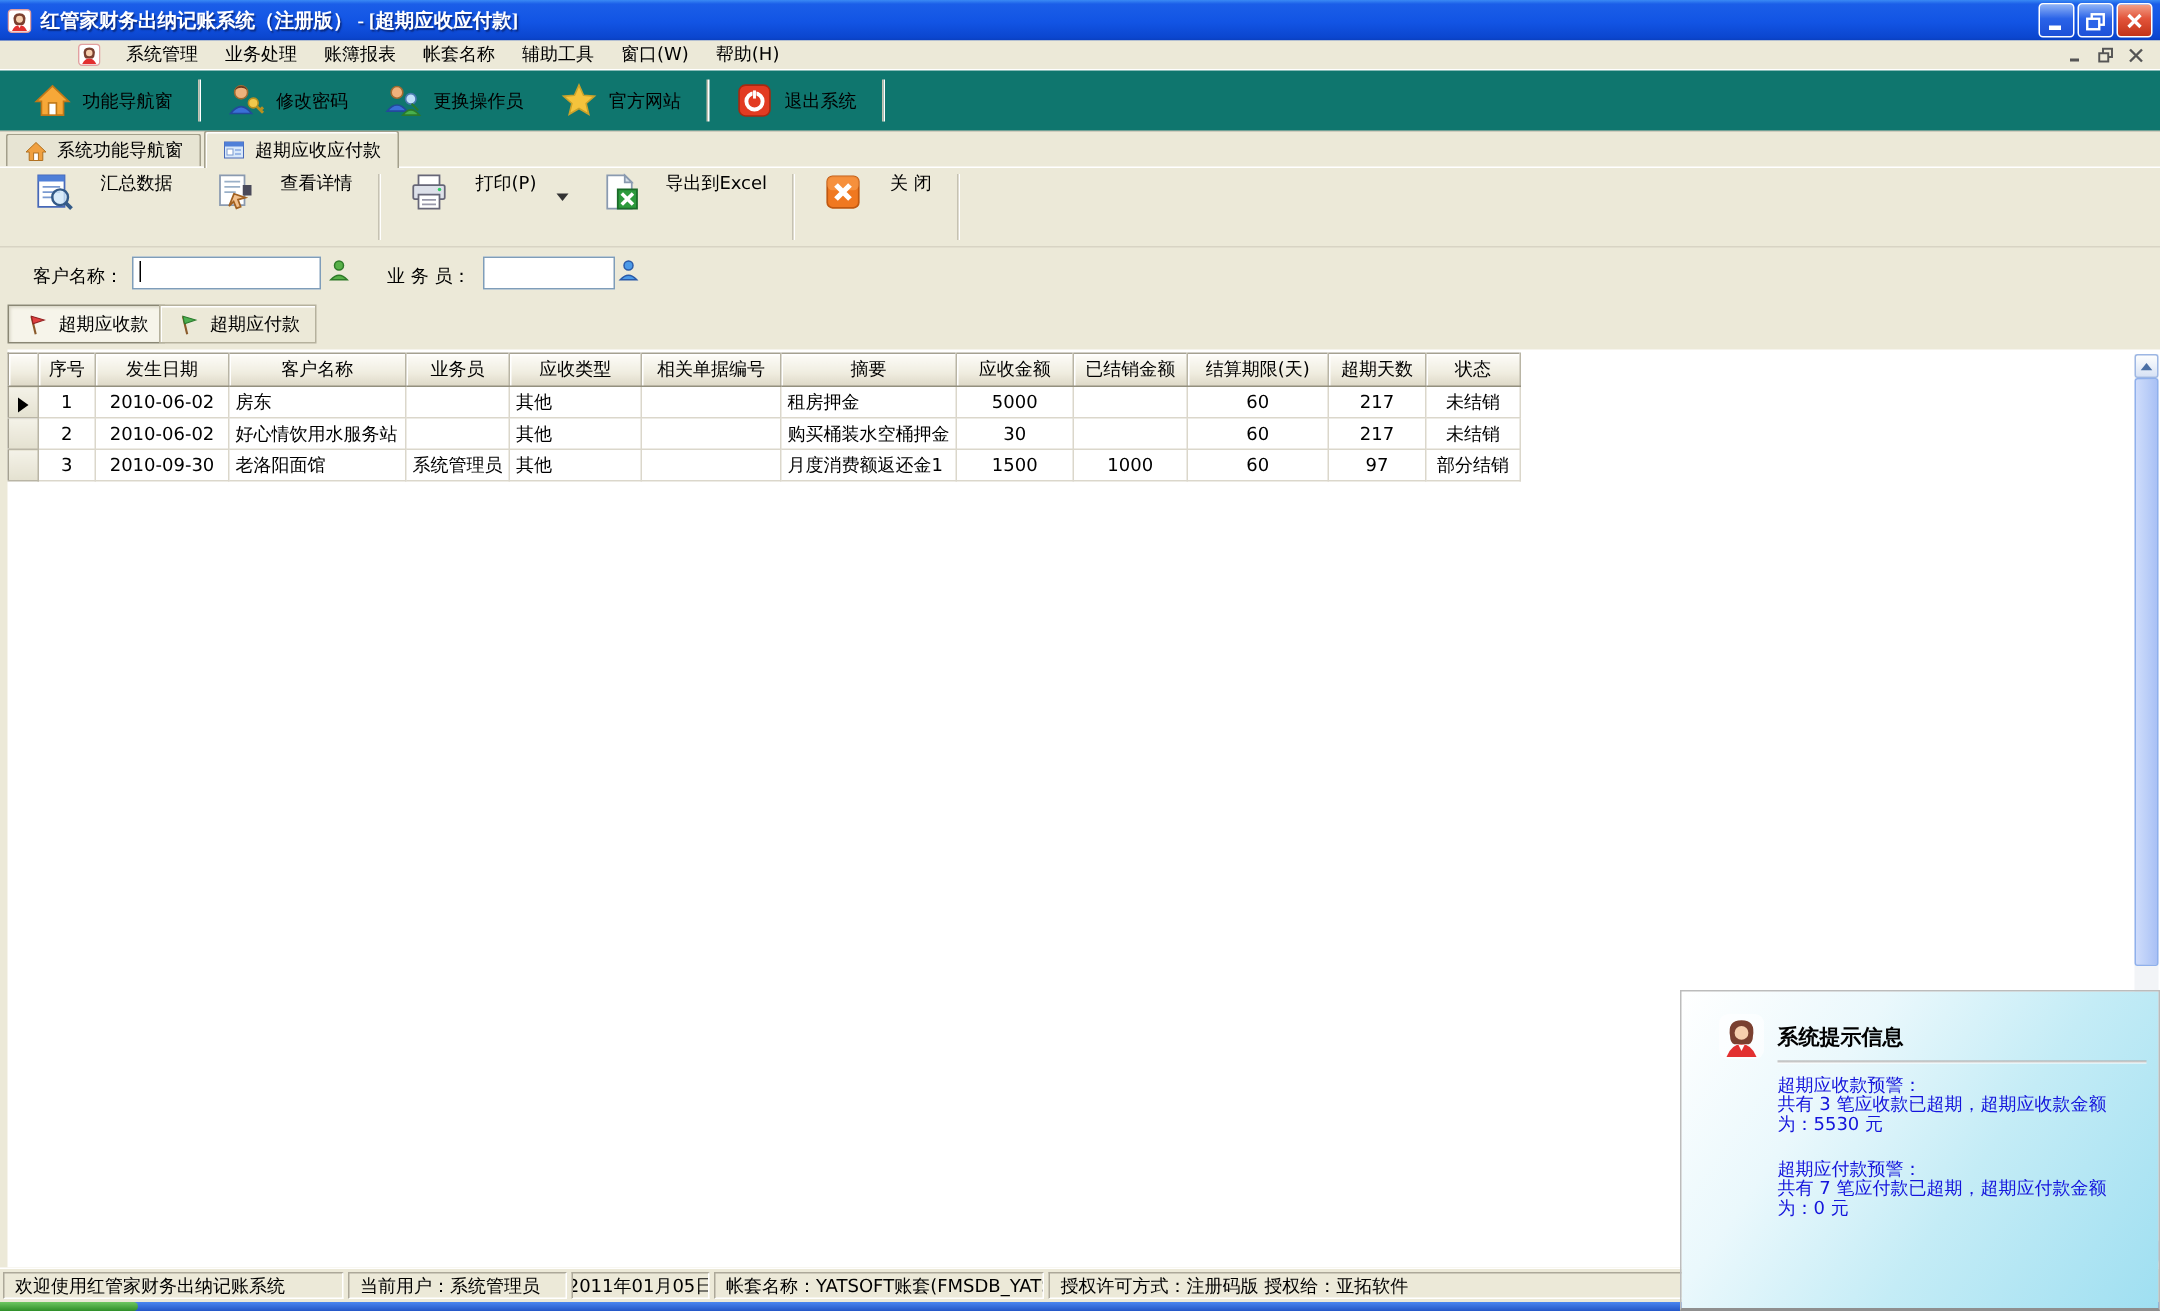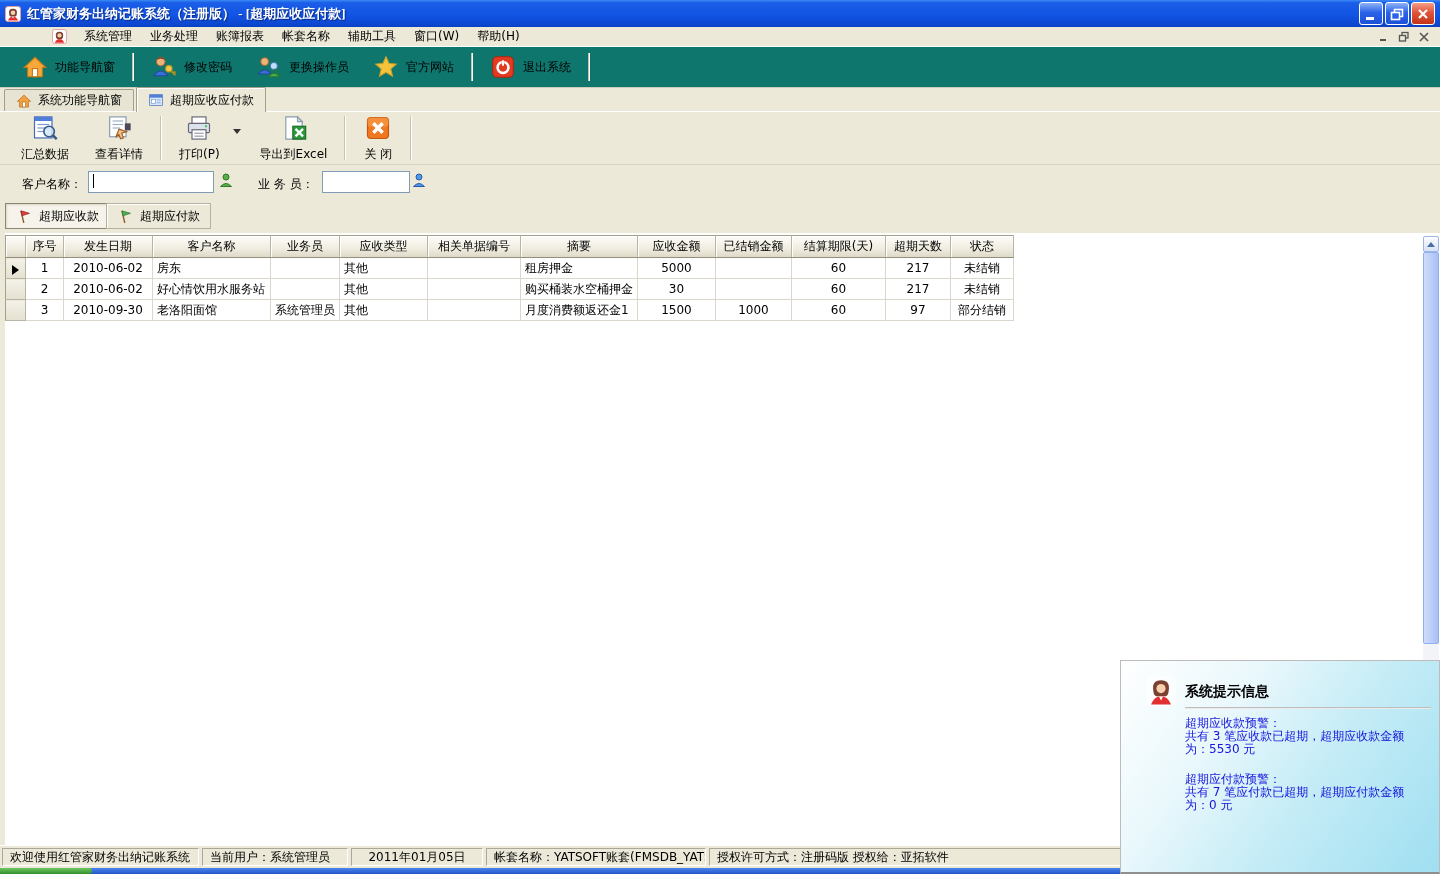--- a/index.html
+++ b/index.html
@@ -36,21 +36,21 @@
     border:1px solid #a39f8b;border-bottom:none;border-radius:2px 2px 0 0;background:#e7e4d3;margin-right:2px;white-space:nowrap;}
   .tab.active{height:24px;background:#ece9d8;position:relative;z-index:3;margin-bottom:-1px;
     box-shadow:inset 1px 1px 0 #fff;}
 
   
   .pagepanel{position:absolute;left:0;top:111px;right:0;bottom:29px;background:#ece9d8;
     border-top:1px solid #fff;}
 
   .toolbar2{position:absolute;left:0;top:0;right:0;height:52px;display:flex;align-items:center;padding-left:8px;
     border-bottom:1px solid #d8d4c4;}
-  .tb2-btn{display:flex;flex-direction:column;align-items:center;justify-content:center;gap:4px;
+  .tb2-btn{display:flex;justify-content:center;gap:16px;
     padding:2px 13px;height:48px;white-space:nowrap;}
   .tb2-sep{width:0;height:44px;border-left:1px solid #c6c2b2;border-right:1px solid #fff;margin:0 4px;}
   .dd-arrow{width:0;height:0;border-left:4px solid transparent;border-right:4px solid transparent;
     border-top:5px solid #333;margin:0 6px 14px 0;}
 
   
   .filters{position:absolute;left:0;top:56px;right:0;height:30px;}
   .flabel{position:absolute;top:8px;white-space:nowrap;}
   .finput{position:absolute;top:3px;height:18px;border:1px solid #7f9db9;background:#fff;
     font-family:"DejaVu Sans",sans-serif;font-size:12px;padding:1px 3px;}
@@ -441,23 +441,23 @@
         <span class="vs-btn vs-down">
             <svg width="8" height="5" viewBox="0 0 8 5">
               <path d="M4 5 L8 0 L0 0 Z" fill="#4a6fa5"></path>
             </svg>
           </span>
       </div>
     </div>
   </div>
 
   <div class="statusbar">
-    <span class="sb-panel" style="width:197px;">欢迎使用红管家财务出纳记账系统</span>
+    <span class="sb-panel" style="width:227px;">欢迎使用红管家财务出纳记账系统</span>
     <span class="sb-panel" style="width:146px;">当前用户：系统管理员</span>
-    <span class="sb-panel" style="width:132px;justify-content:center;">2011年01月05日</span>
+    <span class="sb-panel" style="width:92px;justify-content:center;">2011年01月05日</span>
     <span class="sb-panel" style="width:220px;">帐套名称：YATSOFT账套(FMSDB_YATSOFT</span>
     <span class="sb-panel" style="width:424px;">授权许可方式：注册码版 授权给：亚拓软件</span>
   </div>
 
   <div class="taskbar">
     <span class="startbtn"></span>
   </div>
 
   <div class="notice">
     <span class="icon" style="position:absolute;left:24px;top:14px;">

